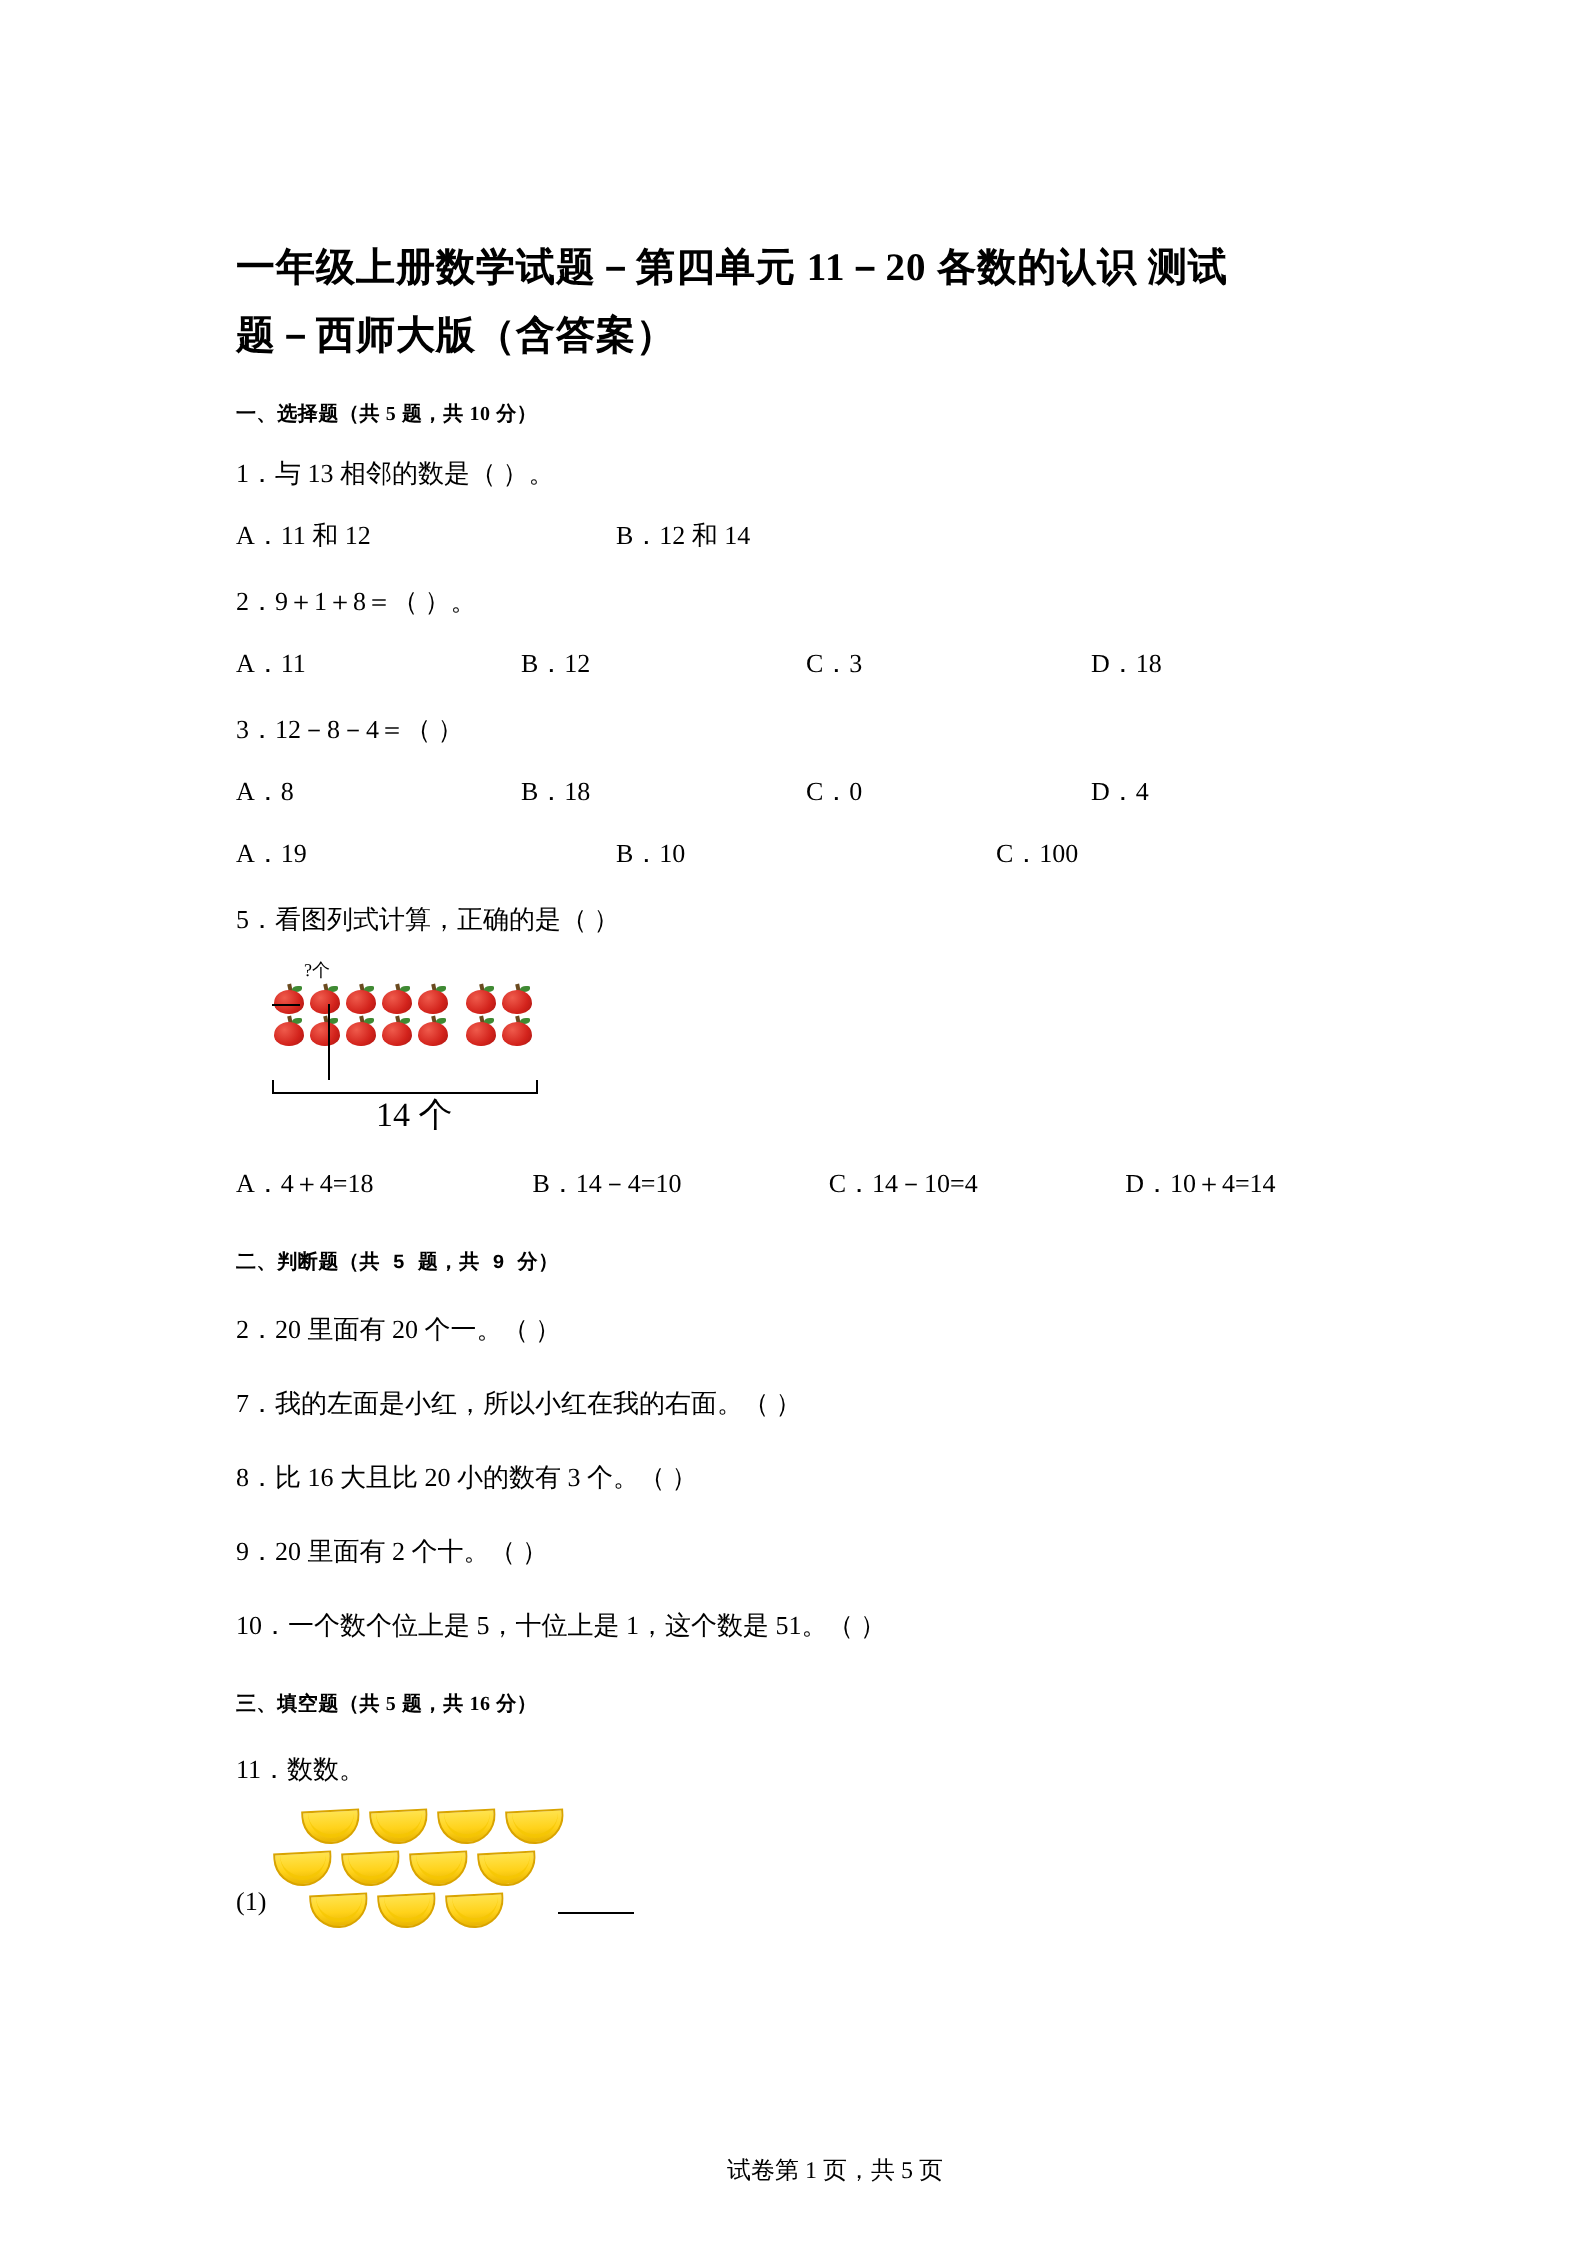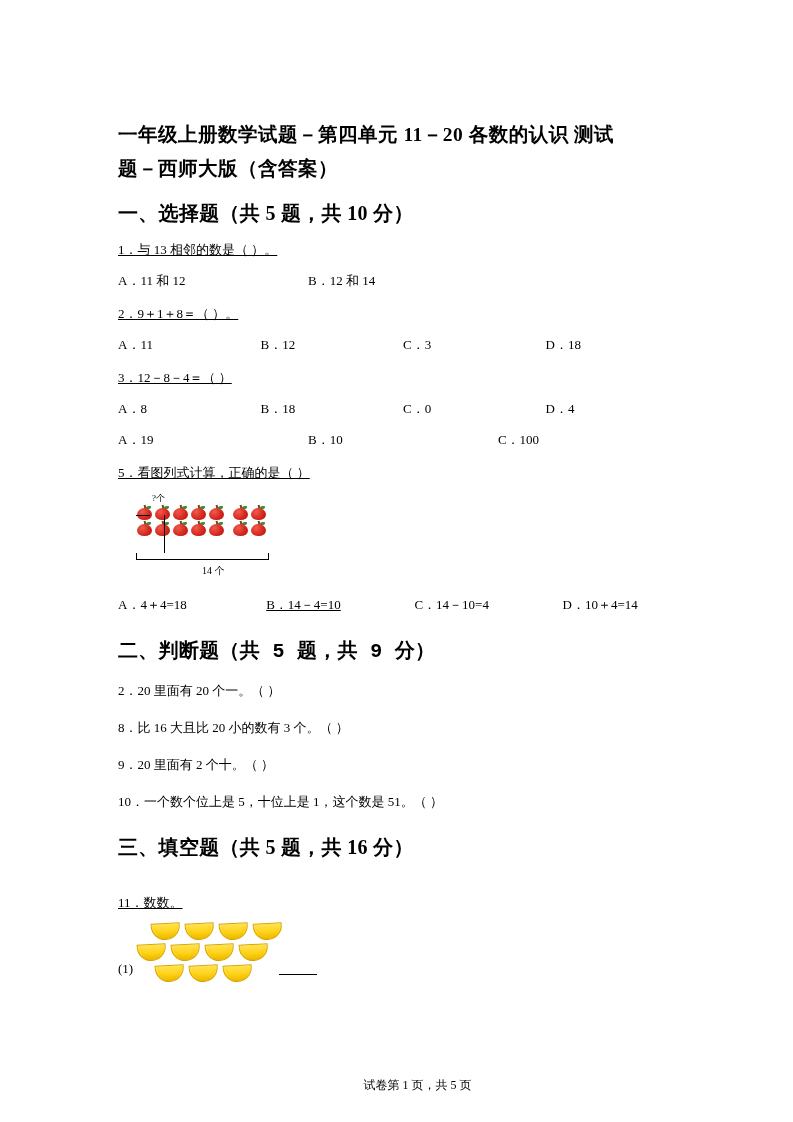--- a/index.html
+++ b/index.html
@@ -24,41 +24,40 @@
   }
   .doc-title {
     text-align: left;
     font-size: 19.5px;
     font-weight: bold;
     line-height: 34px;
     letter-spacing: 0.5px;
     margin: 0 0 4px 0;
   }
   .section-head {
-    font-size: 20px;
+    font-size: 10px;
     font-weight: bold;
     margin: 14px 0 4px 0;
     letter-spacing: 0.3px;
   }
   .q {
     font-size: 13px;
     line-height: 20px;
     margin: 13px 0 0 0;
-    text-decoration: underline;
   }
   .opts {
     display: flex;
     font-size: 13px;
     line-height: 20px;
     margin: 11px 0 0 0;
   }
   .opts.four > span { width: 25%; }
   .opts.three > span { width: 33.33%; }
   .opts.wide > span:nth-child(1) { width: 26%; }
-  .opts.wide > span:nth-child(2) { width: 26%; text-decoration: underline; }
+  .opts.wide > span:nth-child(2) { width: 26%; }
   .opts.wide > span:nth-child(3) { width: 26%; }
   .opts.wide > span:nth-child(4) { width: 22%; }
   .tf {
     font-size: 13px;
     line-height: 20px;
     margin: 17px 0 0 0;
   }
   .figure-apples {
     margin: 10px 0 0 18px;
     position: relative;
@@ -104,22 +103,22 @@
   }
   .group-left { left: 0px; }
   .group-right { left: 96px; }
   .underline-seg {
     position: absolute;
     border-bottom: 1px solid #000;
   }
   .tick { position: absolute; border-left: 1px solid #000; }
   .lbl-bottom {
     position: absolute;
-    left: 66px; top: 72px;
-    font-size: 10px;
+    left: 52px; top: 72px;
+    font-size: 17px;
     line-height: 12px;
   }
   .figure-bananas {
     margin: 8px 0 0 0;
     position: relative;
     width: 300px;
     height: 66px;
   }
   .banana-wrap {
     position: absolute;
@@ -312,27 +311,28 @@
   <div class="opts wide" style="margin-top:14px;">
     <span>A．4＋4=18</span>
     <span>B．14－4=10</span>
     <span>C．14－10=4</span>
     <span>D．10＋4=14</span>
   </div>
 
   <div class="section-head" style="margin-top:22px;font-family:Liberation Mono, monospace;">二、判断题（共 5 题，共 9 分）</div>
 
   <div class="tf">2．20 里面有 20 个一。（            ）</div>
+  <div class="tf">7．我的左面是小红，所以小红在我的右面。（            ）</div>
   <div class="tf">8．比 16 大且比 20 小的数有 3 个。（            ）</div>
   <div class="tf">9．20 里面有 2 个十。（            ）</div>
   <div class="tf">10．一个数个位上是 5，十位上是 1，这个数是 51。（              ）</div>
 
   <div class="section-head" style="margin-top:22px;">三、填空题（共 5 题，共 16 分）</div>
 
-  <div class="q" style="margin-top:32px;">11．数数。</div>
+  <div class="q" style="margin-top:16px;">11．数数。</div>
 
   <div class="figure-bananas">
     <div class="banana-wrap">
       <div class="banana-row">
         <span class="banana">
             <i class="b1"></i>
             <i class="b2"></i>
           </span>
         <span class="banana">
             <i class="b1"></i>

